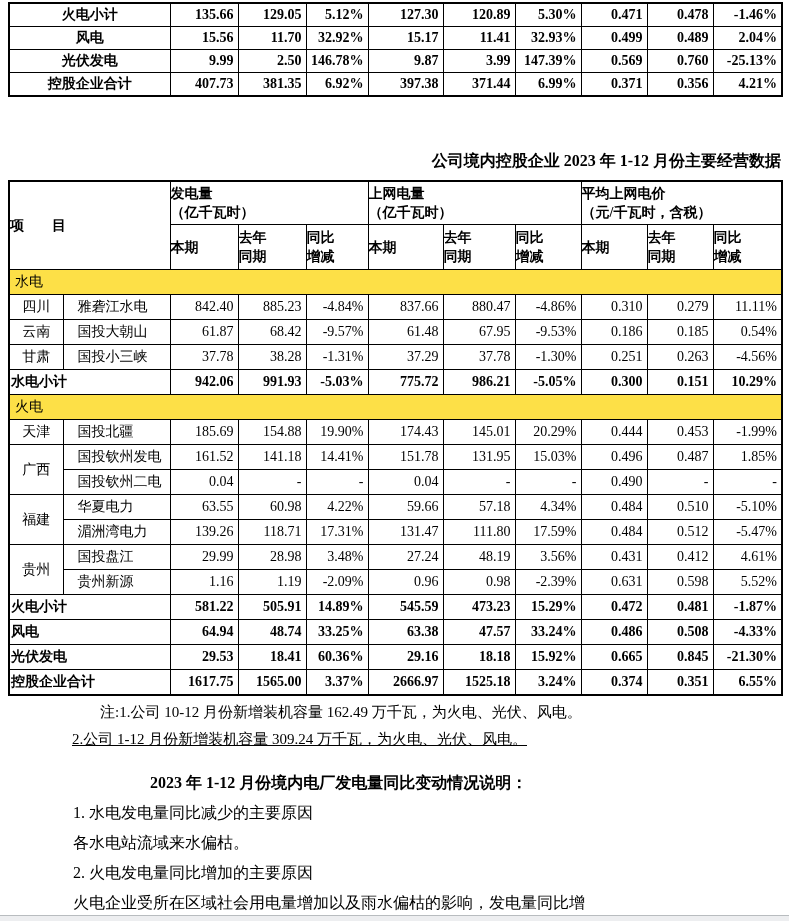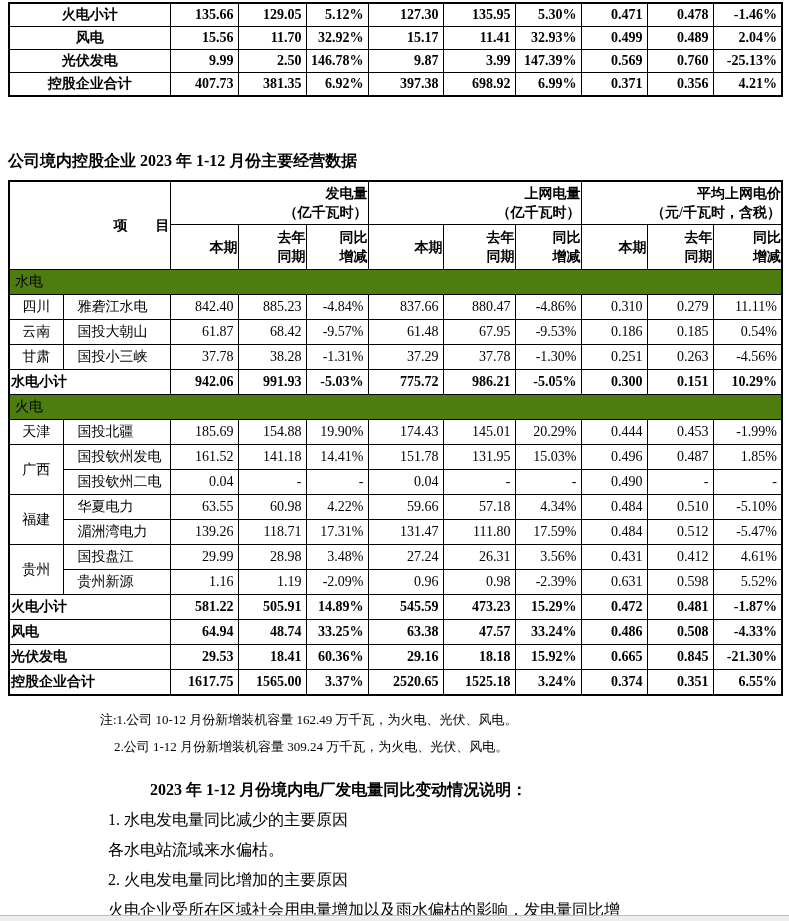--- a/index.html
+++ b/index.html
@@ -14,44 +14,44 @@
   }
   .tbl td,.tbl th{border:1px solid #000;overflow:hidden;vertical-align:middle;}
   
   .top-tbl{margin-top:2px;}
   .top-tbl td{height:20px;font-weight:bold;font-size:14px;}
   .top-tbl .label-cell{text-align:center;}
   .num{text-align:right;padding-right:4px;font-size:14px;}
   
   .doc-title{
     margin-top:53px;margin-left:8px;width:773px;
-    text-align:left;font-weight:bold;font-size:16px;line-height:22px;
+    text-align:right;font-weight:bold;font-size:16px;line-height:22px;
   }
   
   .main-tbl{margin-top:8px;}
   .main-tbl th{
     font-weight:bold;font-size:14px;white-space:pre-line;
-    text-align:right;padding:0;line-height:19px;
+    text-align:left;padding:0;line-height:19px;
   }
   .group-row th{height:42px;}
   .sub-row th{height:44px;}
   .main-tbl td{font-size:14px;height:22px;}
-  .section-cell{background:#4d7c0f;text-align:left;padding-left:5px;height:17px;font-size:14px;}
+  .section-cell{background:#fde047;text-align:left;padding-left:5px;height:17px;font-size:14px;}
   .region-cell{text-align:center;}
   .company-cell{text-align:left;padding-left:14px;}
   .subtotal-row td{font-weight:bold;}
   .subtotal-label{text-align:left;}
   
-  .notes{margin-top:10px;font-size:13px;line-height:27px;}
+  .notes{margin-top:3px;font-size:15px;line-height:27px;}
   .note-1{padding-left:100px;}
-  .note-2{padding-left:114px;}
+  .note-2{padding-left:72px;text-decoration:underline;}
   
   .explain{margin-top:4px;font-size:16px;line-height:30px;}
   .exp-heading{font-weight:bold;padding-left:150px;margin-top:15px;}
-  .para-indent{padding-left:108px;font-family:Liberation Serif, serif;}
+  .para-indent{padding-left:73px;font-family:Liberation Serif, serif;}
   .no-indent{padding-left:78px;}
   
   .bottom-strip{
     position:absolute;left:0;top:915px;width:789px;height:6px;
     background:#edeef0;border-top:1px solid #b8bcbf;
   }
 </style>
 </head>
 <body>
 
@@ -70,21 +70,21 @@
         <col style="width:66px">
         <col style="width:69px">
     </colgroup>
     <tbody>
         <tr class="summary-row">
           <td class="label-cell">火电小计</td>
           <td class="num">135.66</td>
           <td class="num">129.05</td>
           <td class="num">5.12%</td>
           <td class="num">127.30</td>
-          <td class="num">135.95</td>
+          <td class="num">120.89</td>
           <td class="num">5.30%</td>
           <td class="num">0.471</td>
           <td class="num">0.478</td>
           <td class="num">-1.46%</td>
         </tr>
         <tr class="summary-row">
           <td class="label-cell">风电</td>
           <td class="num">15.56</td>
           <td class="num">11.70</td>
           <td class="num">32.92%</td>
@@ -106,21 +106,21 @@
           <td class="num">0.569</td>
           <td class="num">0.760</td>
           <td class="num">-25.13%</td>
         </tr>
         <tr class="summary-row">
           <td class="label-cell">控股企业合计</td>
           <td class="num">407.73</td>
           <td class="num">381.35</td>
           <td class="num">6.92%</td>
           <td class="num">397.38</td>
-          <td class="num">698.92</td>
+          <td class="num">371.44</td>
           <td class="num">6.99%</td>
           <td class="num">0.371</td>
           <td class="num">0.356</td>
           <td class="num">4.21%</td>
         </tr>
       </tbody>
   </table>
 
   <div class="doc-title">公司境内控股企业 2023 年 1-12 月份主要经营数据</div>
 
@@ -287,21 +287,21 @@
           <td class="num">0.512</td>
           <td class="num">-5.47%</td>
         </tr>
         <tr class="data-row">
           <td class="region-cell" rowspan="2">贵州</td>
           <td class="company-cell">国投盘江</td>
           <td class="num">29.99</td>
           <td class="num">28.98</td>
           <td class="num">3.48%</td>
           <td class="num">27.24</td>
-          <td class="num">26.31</td>
+          <td class="num">48.19</td>
           <td class="num">3.56%</td>
           <td class="num">0.431</td>
           <td class="num">0.412</td>
           <td class="num">4.61%</td>
         </tr>
         <tr class="data-row">
           <td class="company-cell">贵州新源</td>
           <td class="num">1.16</td>
           <td class="num">1.19</td>
           <td class="num">-2.09%</td>
@@ -346,21 +346,21 @@
           <td class="num">15.92%</td>
           <td class="num">0.665</td>
           <td class="num">0.845</td>
           <td class="num">-21.30%</td>
         </tr>
         <tr class="subtotal-row">
           <td class="subtotal-label" colspan="2">控股企业合计</td>
           <td class="num">1617.75</td>
           <td class="num">1565.00</td>
           <td class="num">3.37%</td>
-          <td class="num">2520.65</td>
+          <td class="num">2666.97</td>
           <td class="num">1525.18</td>
           <td class="num">3.24%</td>
           <td class="num">0.374</td>
           <td class="num">0.351</td>
           <td class="num">6.55%</td>
         </tr>
       </tbody>
   </table>
 
   <div class="notes">

